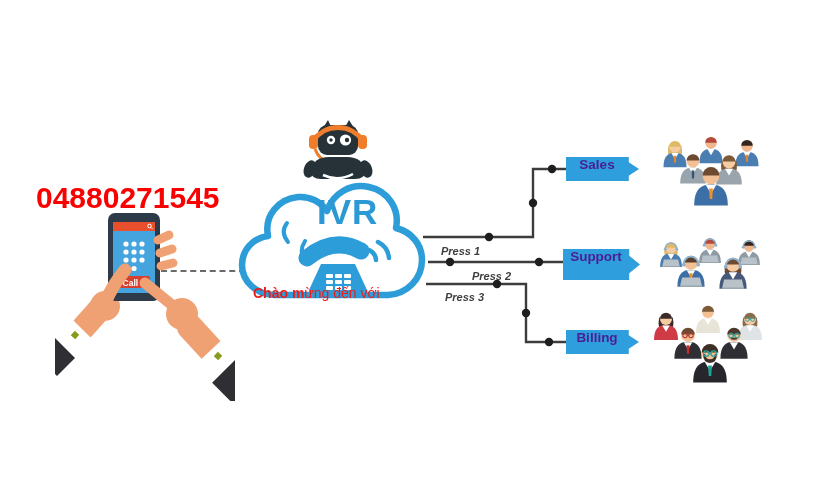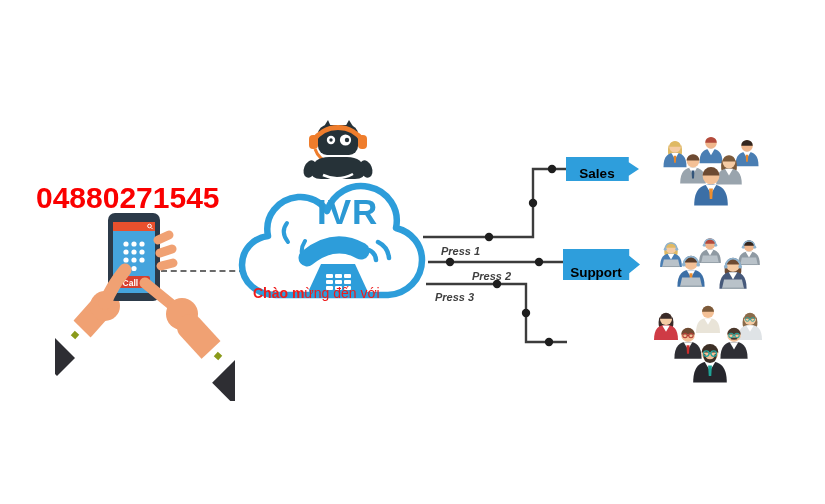--- a/index.html
+++ b/index.html
@@ -23,25 +23,25 @@
   
   #welcome-line1{left:253px;top:285px;font-size:14px;color:#ee1b1b;}
   #welcome-line1 .b{font-weight:bold;}
   #welcome-line2{left:253px;top:318px;font-size:14.5px;color:#ee1b1b;}
   
   .press-label{
     font-size:11px;font-style:italic;font-weight:600;color:#3f3f3f;white-space:nowrap;margin-top:23px;
   }
   #press1{left:441px;top:222px;}
   #press2{left:472px;top:247px;font-style:italic;}
-  #press3{left:435px;top:268px;}
+  #press3{left:445px;top:268px;}
   
   .tag{
-    background:#2e9edc;color:#000000;font-weight:bold;font-size:13.5px;
-    display:flex;align-items:flex-end;justify-content:center;
+    background:#2e9edc;color:#4c1d95;font-weight:bold;font-size:13.5px;
+    display:flex;align-items:flex-start;justify-content:center;
     clip-path:polygon(0 0,86% 0,86% 22%,100% 50%,86% 78%,86% 100%,0 100%);
     padding-right:11px;box-sizing:border-box;
   }
   #tag-sales{left:566px;top:157px;width:73px;height:24px;}
   #tag-support{left:563px;top:249px;width:77px;height:31px;}
   #tag-billing{left:566px;top:330px;width:73px;height:24px;}
 </style>
 </head>
 <body>
 
@@ -168,20 +168,23 @@
   <div class="abs press-label" id="press1">Press 1</div>
   <div class="abs press-label" id="press2">Press 2</div>
   <div class="abs press-label" id="press3">Press 3</div>
 
   <div class="abs tag" id="tag-sales">
       <span>Sales</span>
     </div>
   <div class="abs tag" id="tag-support">
       <span>Support</span>
     </div>
+  <div class="abs tag" id="tag-billing">
+      <span>Billing</span>
+    </div>
 
   <svg class="abs" style="left:650px;top:122px;" width="110" height="85" viewBox="0 0 110 85" id="svg-sales">
       <g>
         <path d="M 18.52 23.56 Q 16.72 32.2 19.96 35.08 L 30.04 35.08 Q 33.28 32.2 31.48 23.56 Z" fill="#dfb964"></path>
         <path d="M 13.48 45.16 C 13.48 34.36 17.8 30.759999999999998 25 30.759999999999998 C 32.2 30.759999999999998 36.519999999999996 34.36 36.519999999999996 45.16 Z" fill="#4a7eb3"></path>
         <path d="M 21.4 31.12 L 28.6 31.12 L 25 37.24 Z" fill="#fff"></path>
         <path d="M 23.704 33.64 L 26.296 33.64 L 25.864 40.84 L 24.136 40.84 Z" fill="#e8872b"></path>
         <circle cx="25" cy="25" r="5.76" fill="#f5cba4"></circle>
         <path d="M 19.240000000000002 24.64 A 5.76 5.76 0 0 1 30.759999999999998 24.64 Z" fill="#dfb964"></path>
       </g>

